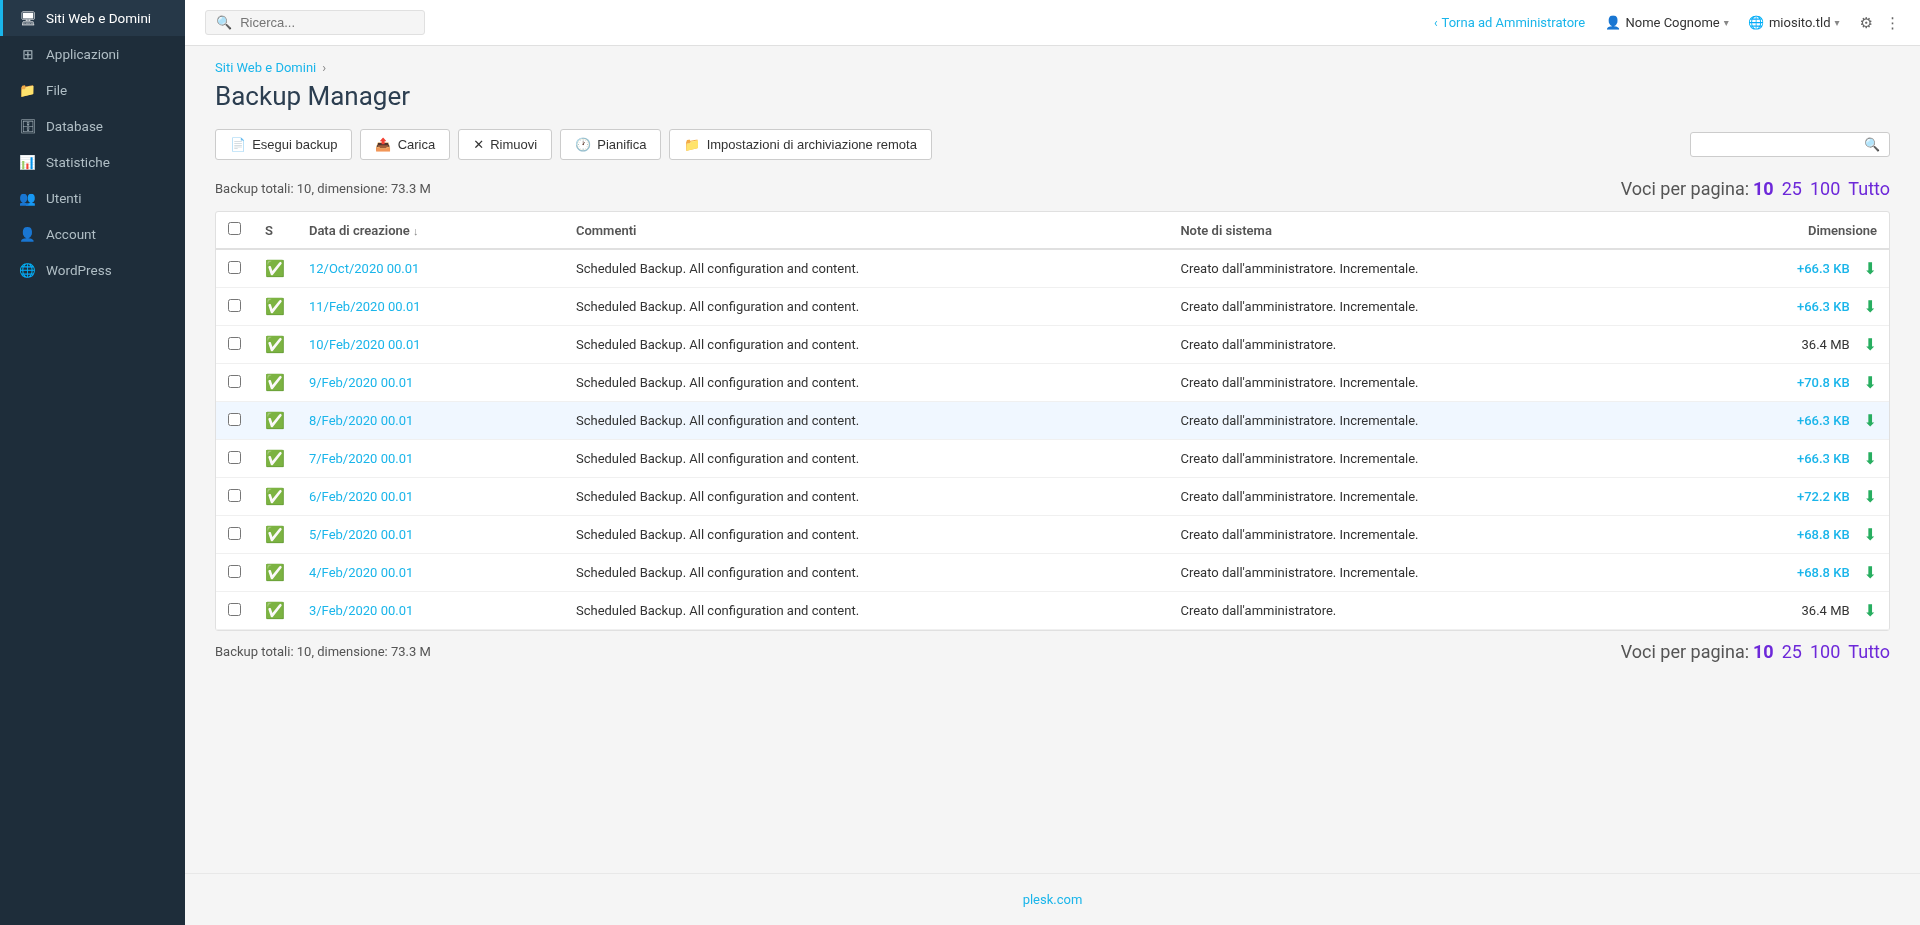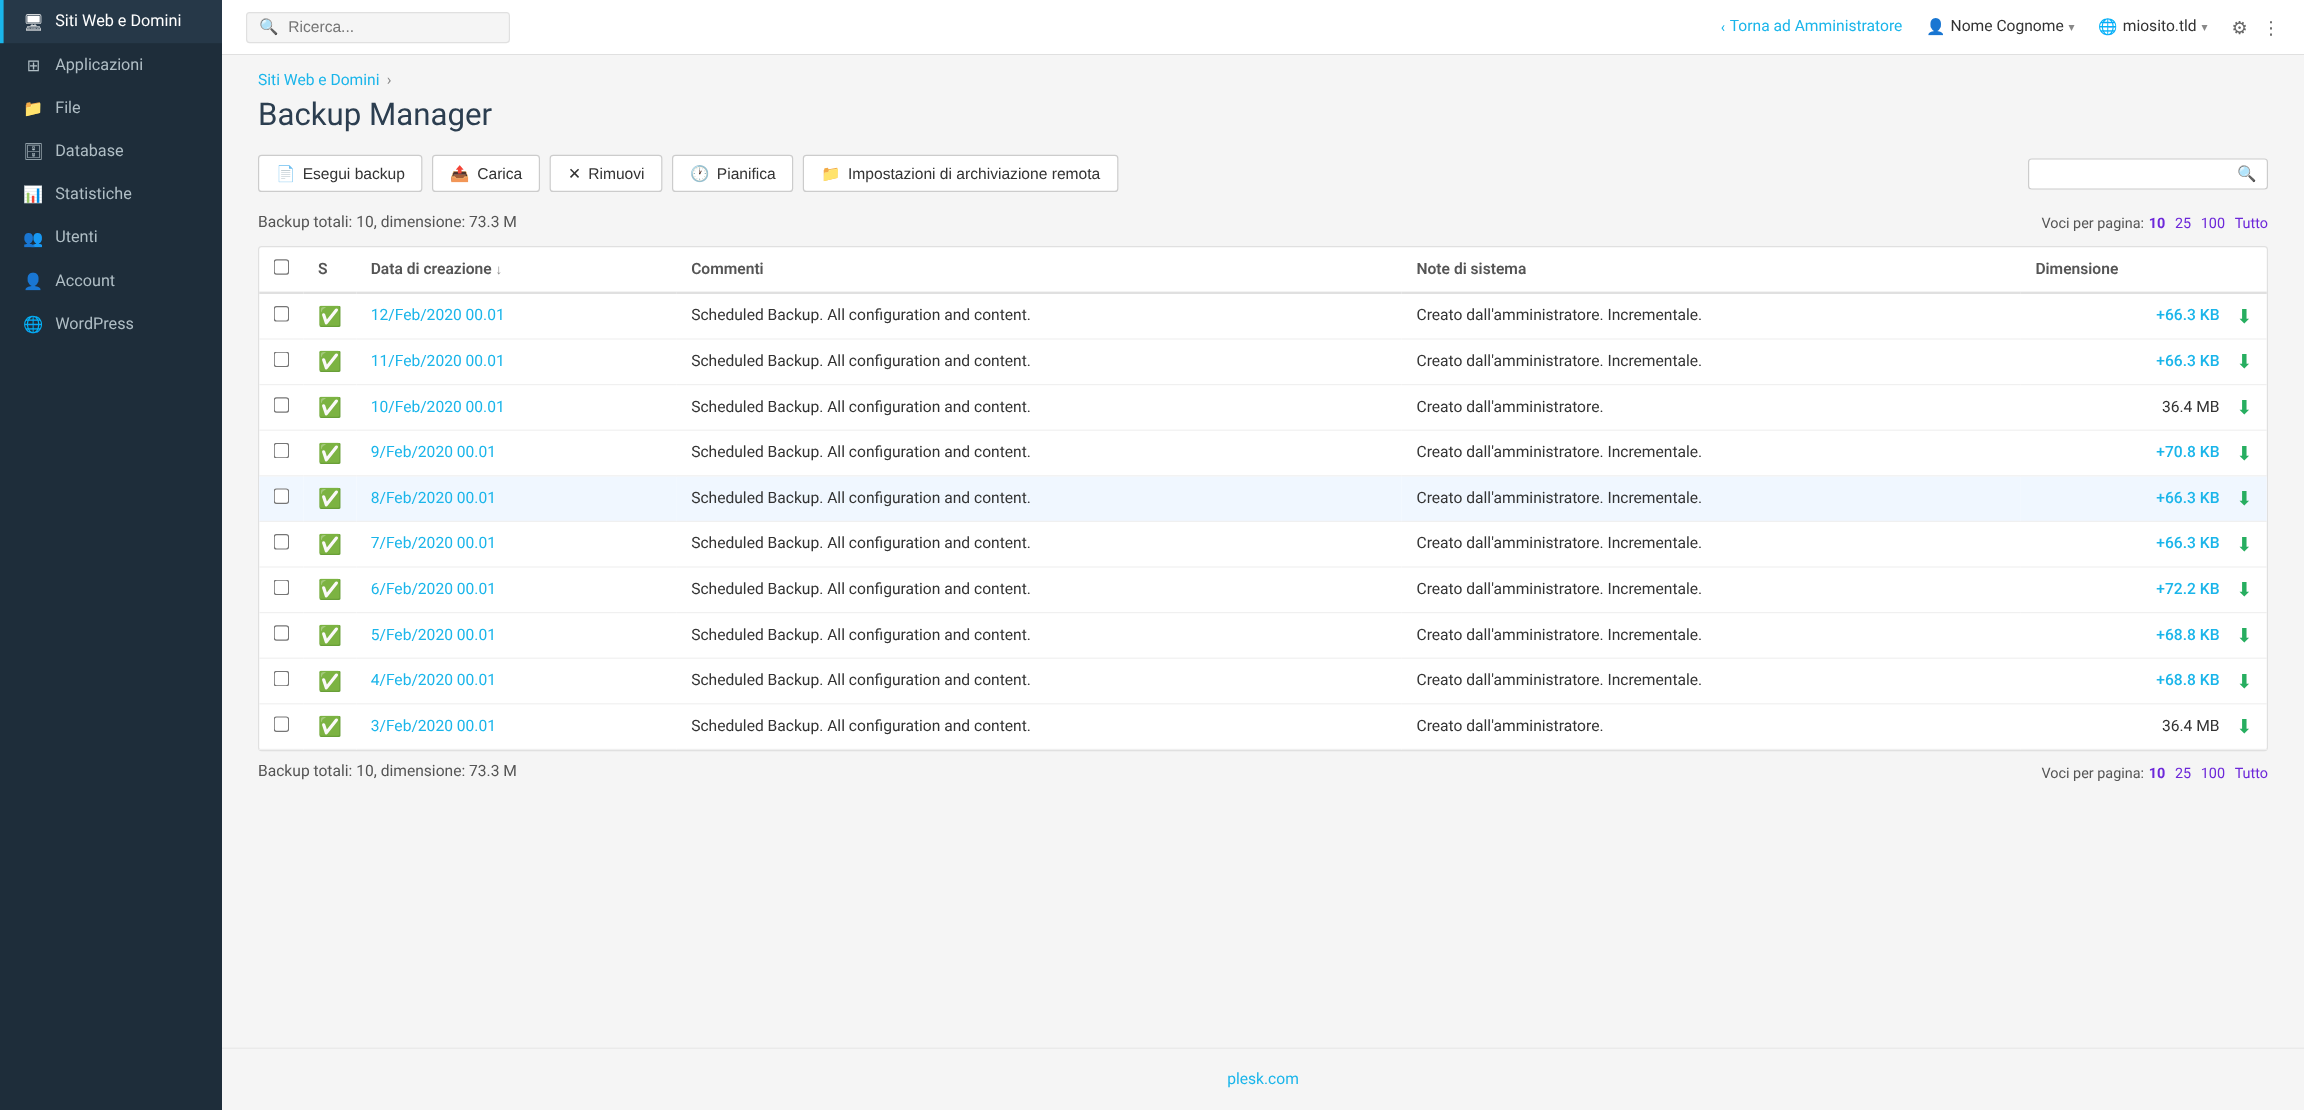--- a/index.html
+++ b/index.html
@@ -44,29 +44,29 @@
     
     .toolbar { display: flex; align-items: center; gap: 8px; margin-bottom: 18px; flex-wrap: wrap; }
     .btn { display: flex; align-items: center; gap: 6px; padding: 7px 14px; border-radius: 3px; border: 1px solid #ccc; background: #fff; color: #333; font-size: 13px; cursor: pointer; transition: background 0.15s; }
     .toolbar-search { margin-left: auto; display: flex; align-items: center; border: 1px solid #ccc; border-radius: 3px; background: #fff; padding: 4px 8px; gap: 6px; }
     .toolbar-search input { border: none; outline: none; font-size: 13px; width: 160px; }
 
     
     .summary { font-size: 13px; color: #555; margin-bottom: 6px; }
 
     
-    .pagination-bar { display: flex; justify-content: flex-end; align-items: flex-start; font-size: 12px; color: #555; margin-bottom: 6px; gap: 4px; }
+    .pagination-bar { display: flex; justify-content: flex-end; align-items: flex-start; font-size: 18px; color: #555; margin-bottom: 6px; gap: 4px; }
     .pagination-bar a { color: #6d28d9; text-decoration: none; cursor: pointer; }
 
     
     .table-wrap { background: #fff; border: 1px solid #e0e0e0; border-radius: 3px; }
     table { width: 100%; border-collapse: collapse; }
     thead tr { border-bottom: 2px solid #e0e0e0; }
     thead th { padding: 10px 12px; text-align: left; font-size: 13px; font-weight: 600; color: #555; white-space: nowrap; }
-    thead th.right { text-align: left; }
+    thead th.right { text-align: right; }
     tbody tr { border-bottom: 1px solid #f0f0f0; }
     tbody tr.highlighted { background: #f0f7ff; }
     tbody td { padding: 9px 12px; font-size: 13px; color: #333; vertical-align: middle; }
     tbody td.right { text-align: right; }
     .check-col { width: 36px; }
     .status-col { width: 36px; }
     .date-link { color: #1ab5ea; text-decoration: none; cursor: pointer; }
     .size-positive { color: #1ab5ea; font-weight: 500; }
     .download-btn { color: #27ae60; font-size: 16px; cursor: pointer; margin-left: 8px; }
     .status-ok { color: #27ae60; font-size: 16px; }
@@ -220,21 +220,21 @@
           </thead>
           <tbody id="table-body">
           <tr>
       <td class="check-col">
         <input type="checkbox" style="">
       </td>
       <td class="status-col">
         <span class="status-ok">✅</span>
       </td>
       <td>
-        <a class="date-link">12/Feb/2020 00.01</a>
+        <a class="date-link">12/Oct/2020 00.01</a>
       </td>
       <td>Scheduled Backup. All configuration and content.</td>
       <td>Creato dall'amministratore. Incrementale.</td>
       <td class="right">
         <span class="size-cell">
           <span class="size-positive">+66.3 KB</span>
           <span class="download-btn" title="Download">⬇</span>
         </span>
       </td>
     </tr>

